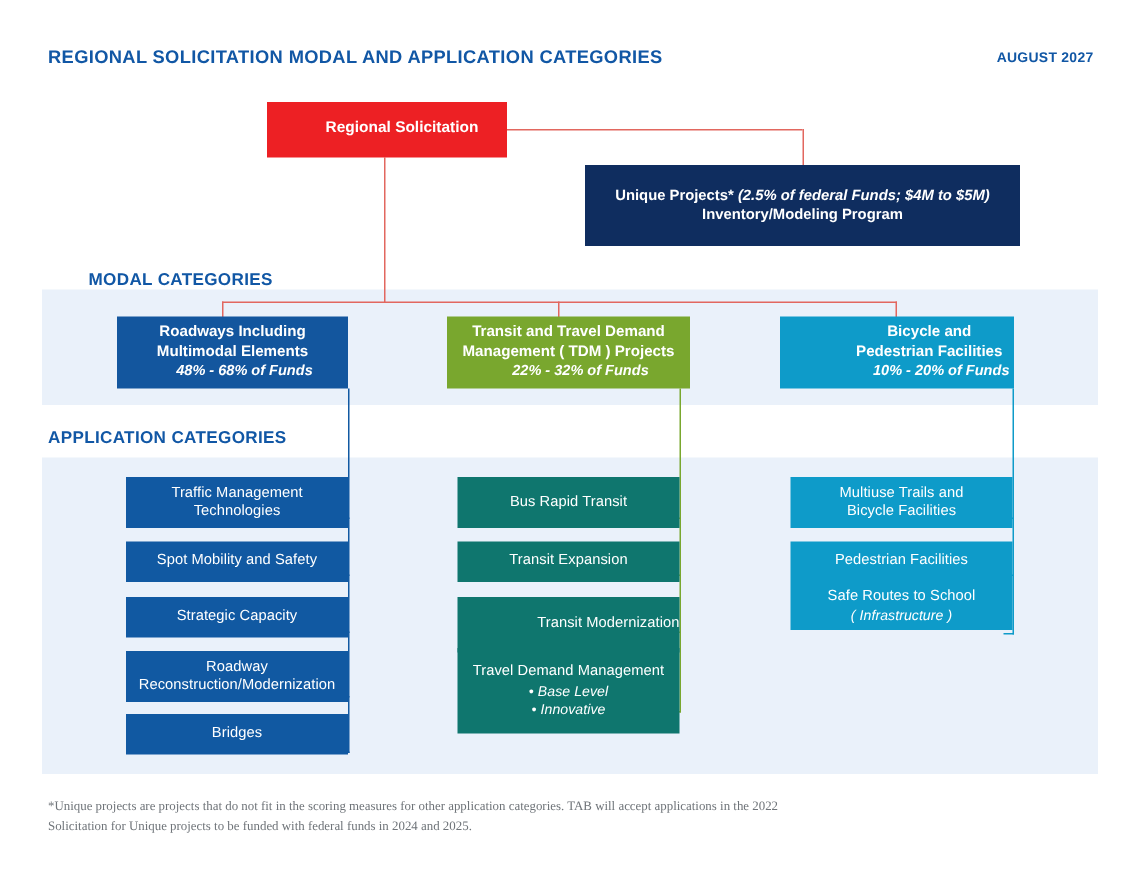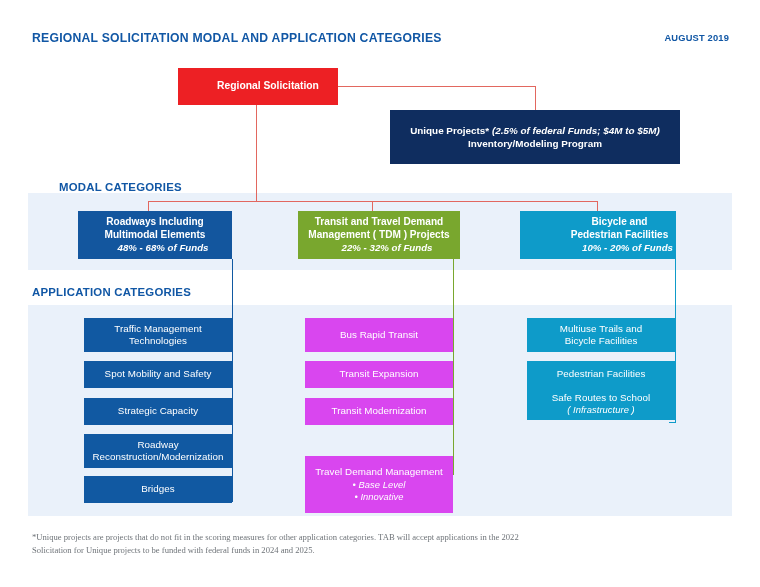--- a/index.html
+++ b/index.html
@@ -66,21 +66,21 @@
   #modal-road{left:78px;width:154px;background:#13569E;}
   #modal-tdm{left:298px;width:162px;background:#79A72E;}
   #modal-bike{left:520px;width:156px;background:#0E9BC9;padding-left:43px;}
 
   
   .app-box{
     font-size:9.8px;font-weight:400;line-height:1.26;
     letter-spacing:.005em;
   }
   .app-blue{background:#1159A2;}
-  .app-green{background:#d946ef;}
+  .app-green{background:#0f766e;}
   .app-cyan{background:#0E9BC9;}
   .app-box .bullet{
     font-style:italic;font-size:9.4px;display:block;white-space:nowrap;
   }
 
   
   .ln-h{position:absolute;height:1px;}
   .ln-v{position:absolute;width:1px;}
   .c-red{background:#E2675F;}
   .c-blue{background:#1159A2;}
@@ -92,21 +92,21 @@
     position:absolute;left:32px;top:531px;width:520px;
     font-size:8.6px;color:#6F7479;line-height:1.55;font-family:Liberation Serif, serif;
   }
 </style>
 </head>
 <body>
 
 <div id="stage">
 
   <div class="doc-title">REGIONAL SOLICITATION MODAL AND APPLICATION CATEGORIES</div>
-  <div class="doc-date">AUGUST 2019</div>
+  <div class="doc-date">AUGUST 2027</div>
 
   <div class="band" id="band-modal"></div>
   <div class="band" id="band-app"></div>
 
   <div class="band-label" id="label-modal">MODAL CATEGORIES</div>
   <div class="band-label" id="label-app">APPLICATION CATEGORIES</div>
 
   <div class="ln-h c-red" style="left:338px;top:86px;width:197px;"></div>
   <div class="ln-v c-red" style="left:535px;top:86px;height:24px;"></div>
 
@@ -180,24 +180,24 @@
   <div class="box app-box app-blue" style="left:84px;top:476px;width:148px;height:27px;">
     <span class="ln">Bridges</span>
   </div>
 
   <div class="box app-box app-green" style="left:305px;top:318px;width:148px;height:34px;">
     <span class="ln">Bus Rapid Transit</span>
   </div>
   <div class="box app-box app-green" style="left:305px;top:361px;width:148px;height:27px;">
     <span class="ln">Transit Expansion</span>
   </div>
-  <div class="box app-box app-green" style="left:305px;top:398px;width:148px;height:27px;">
+  <div class="box app-box app-green" style="left:305px;top:398px;width:148px;height:37px;align-items:flex-end;">
     <span class="ln">Transit Modernization</span>
   </div>
-  <div class="box app-box app-green" style="left:305px;top:456px;width:148px;height:57px;">
+  <div class="box app-box app-green" style="left:305px;top:432px;width:148px;height:57px;">
     <span class="ln">Travel Demand Management</span>
     <span class="bullet">• Base Level</span>
     <span class="bullet">• Innovative</span>
   </div>
 
   <div class="box app-box app-cyan" style="left:527px;top:318px;width:148px;height:34px;">
     <span class="ln">Multiuse Trails and</span>
     <span class="ln">Bicycle Facilities</span>
   </div>
   <div class="box app-box app-cyan" style="left:527px;top:361px;width:148px;height:27px;">

